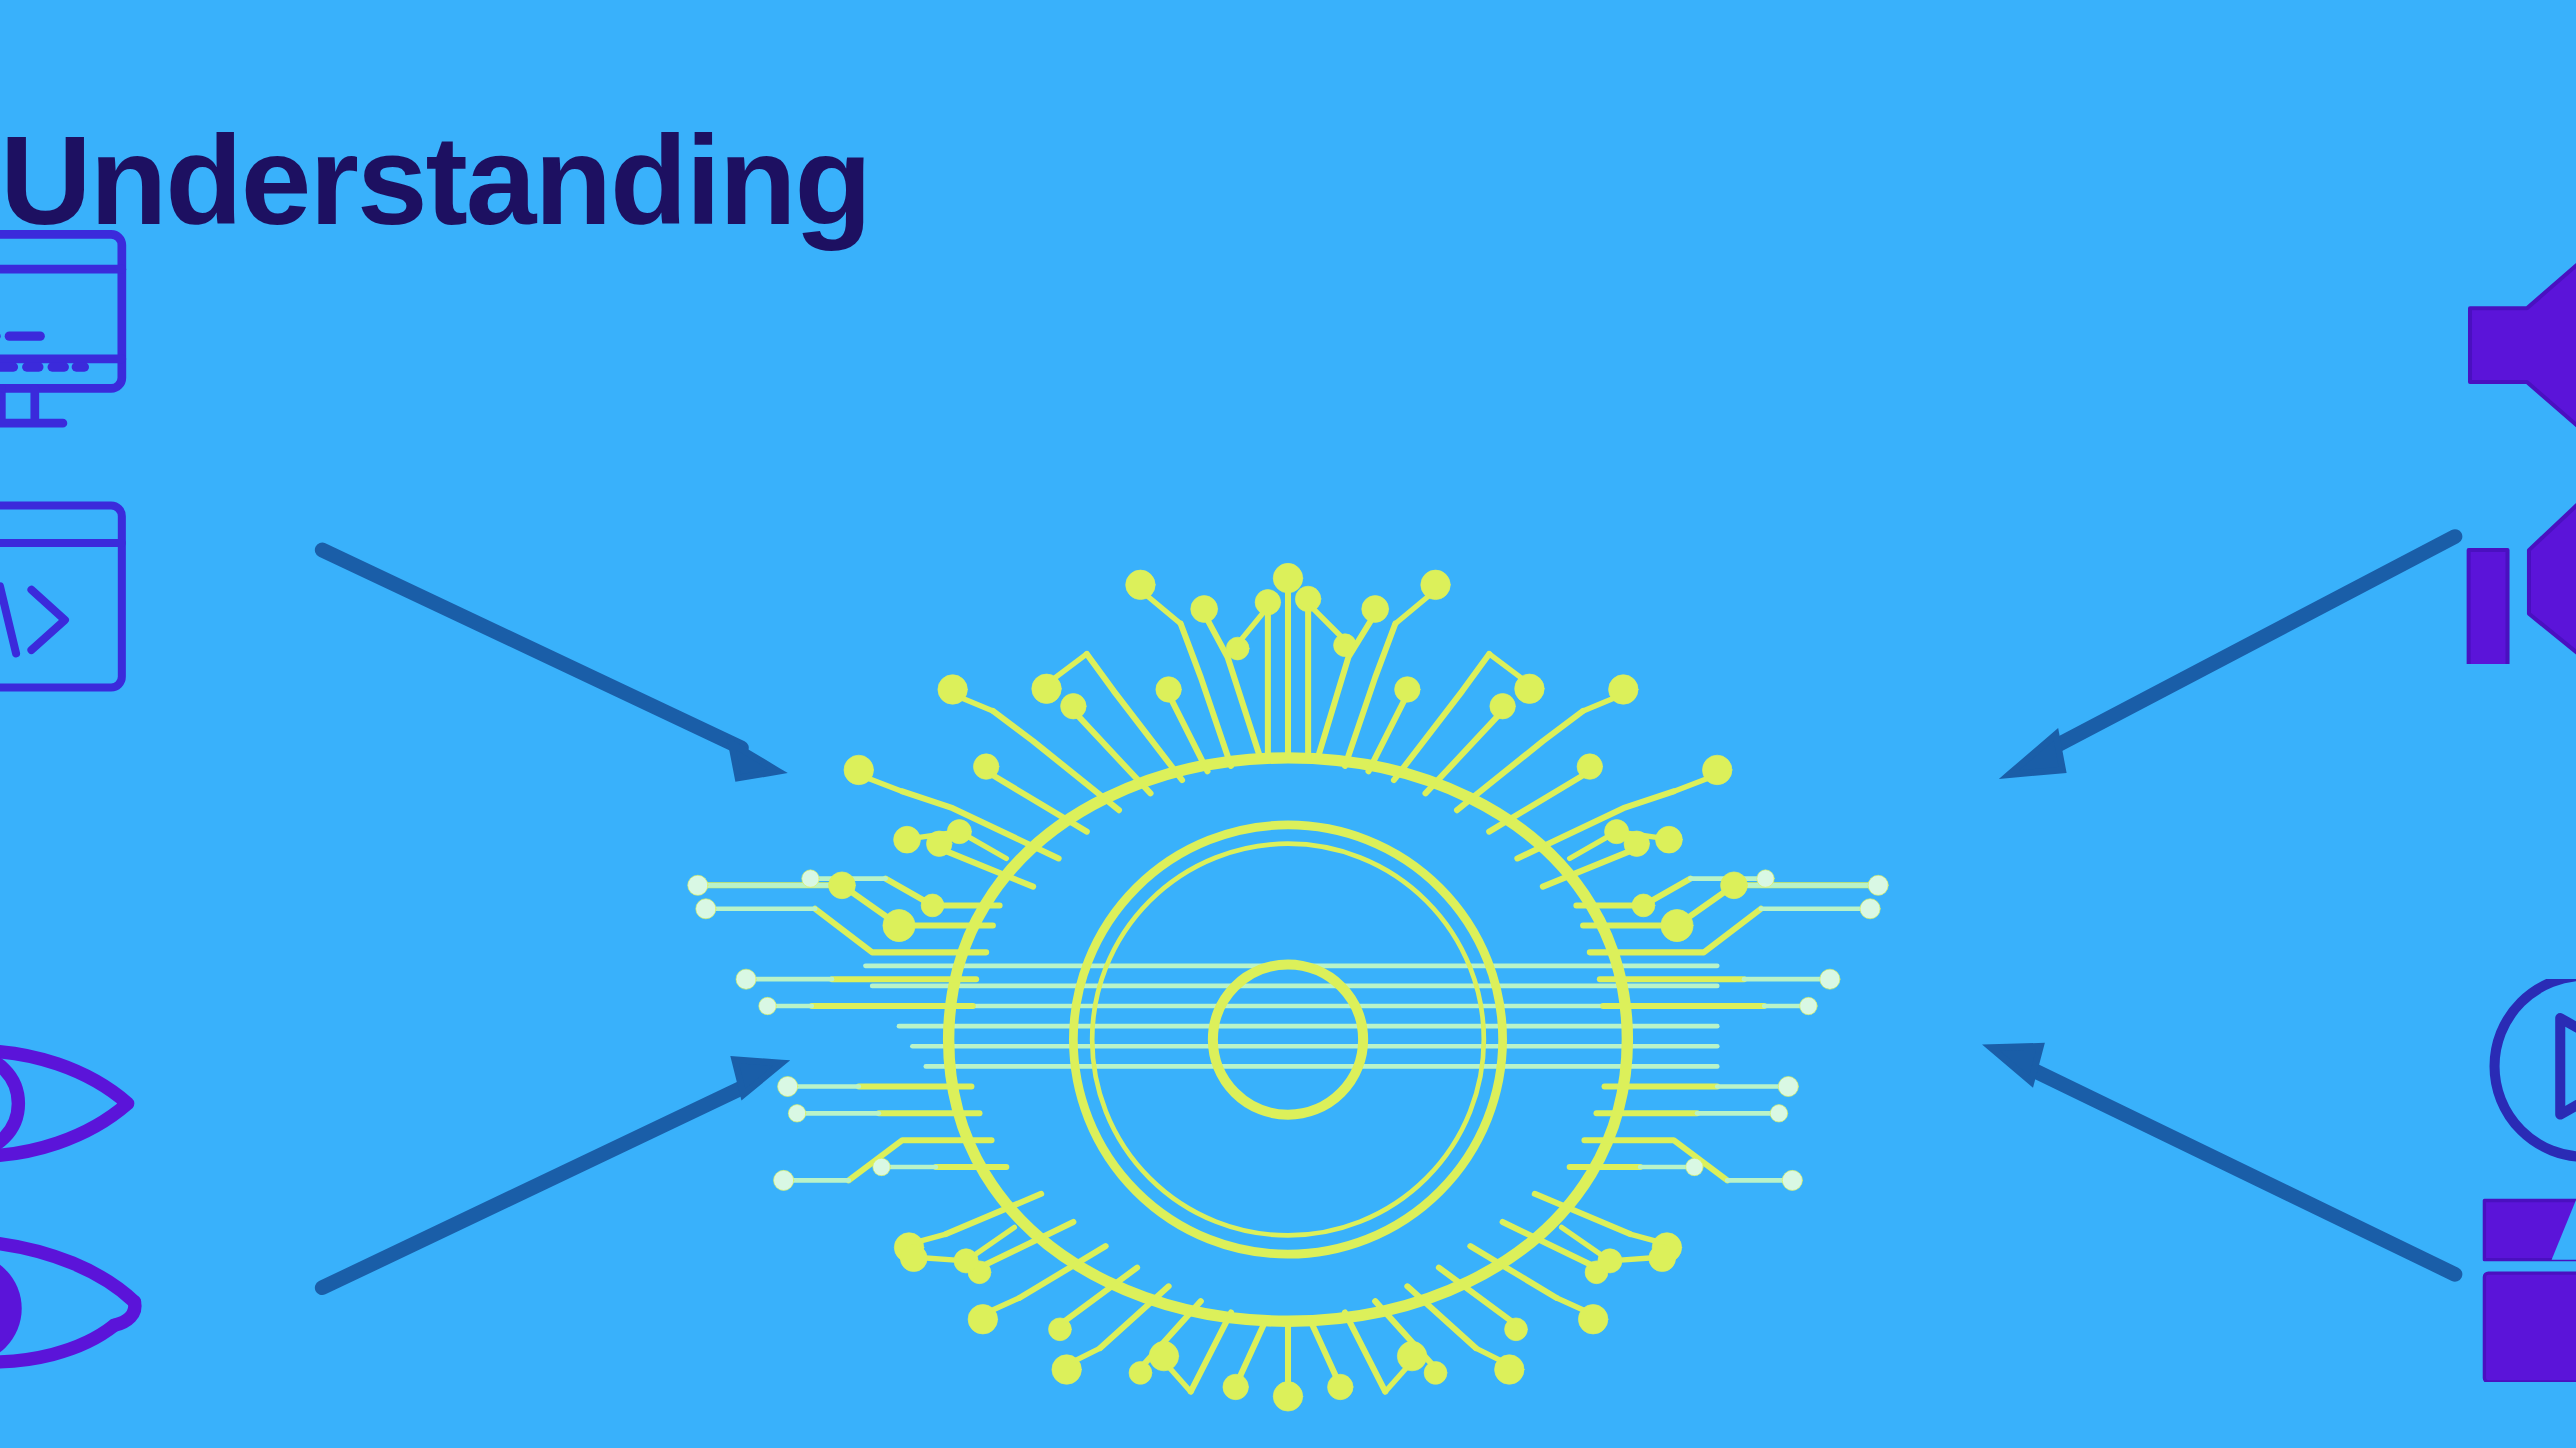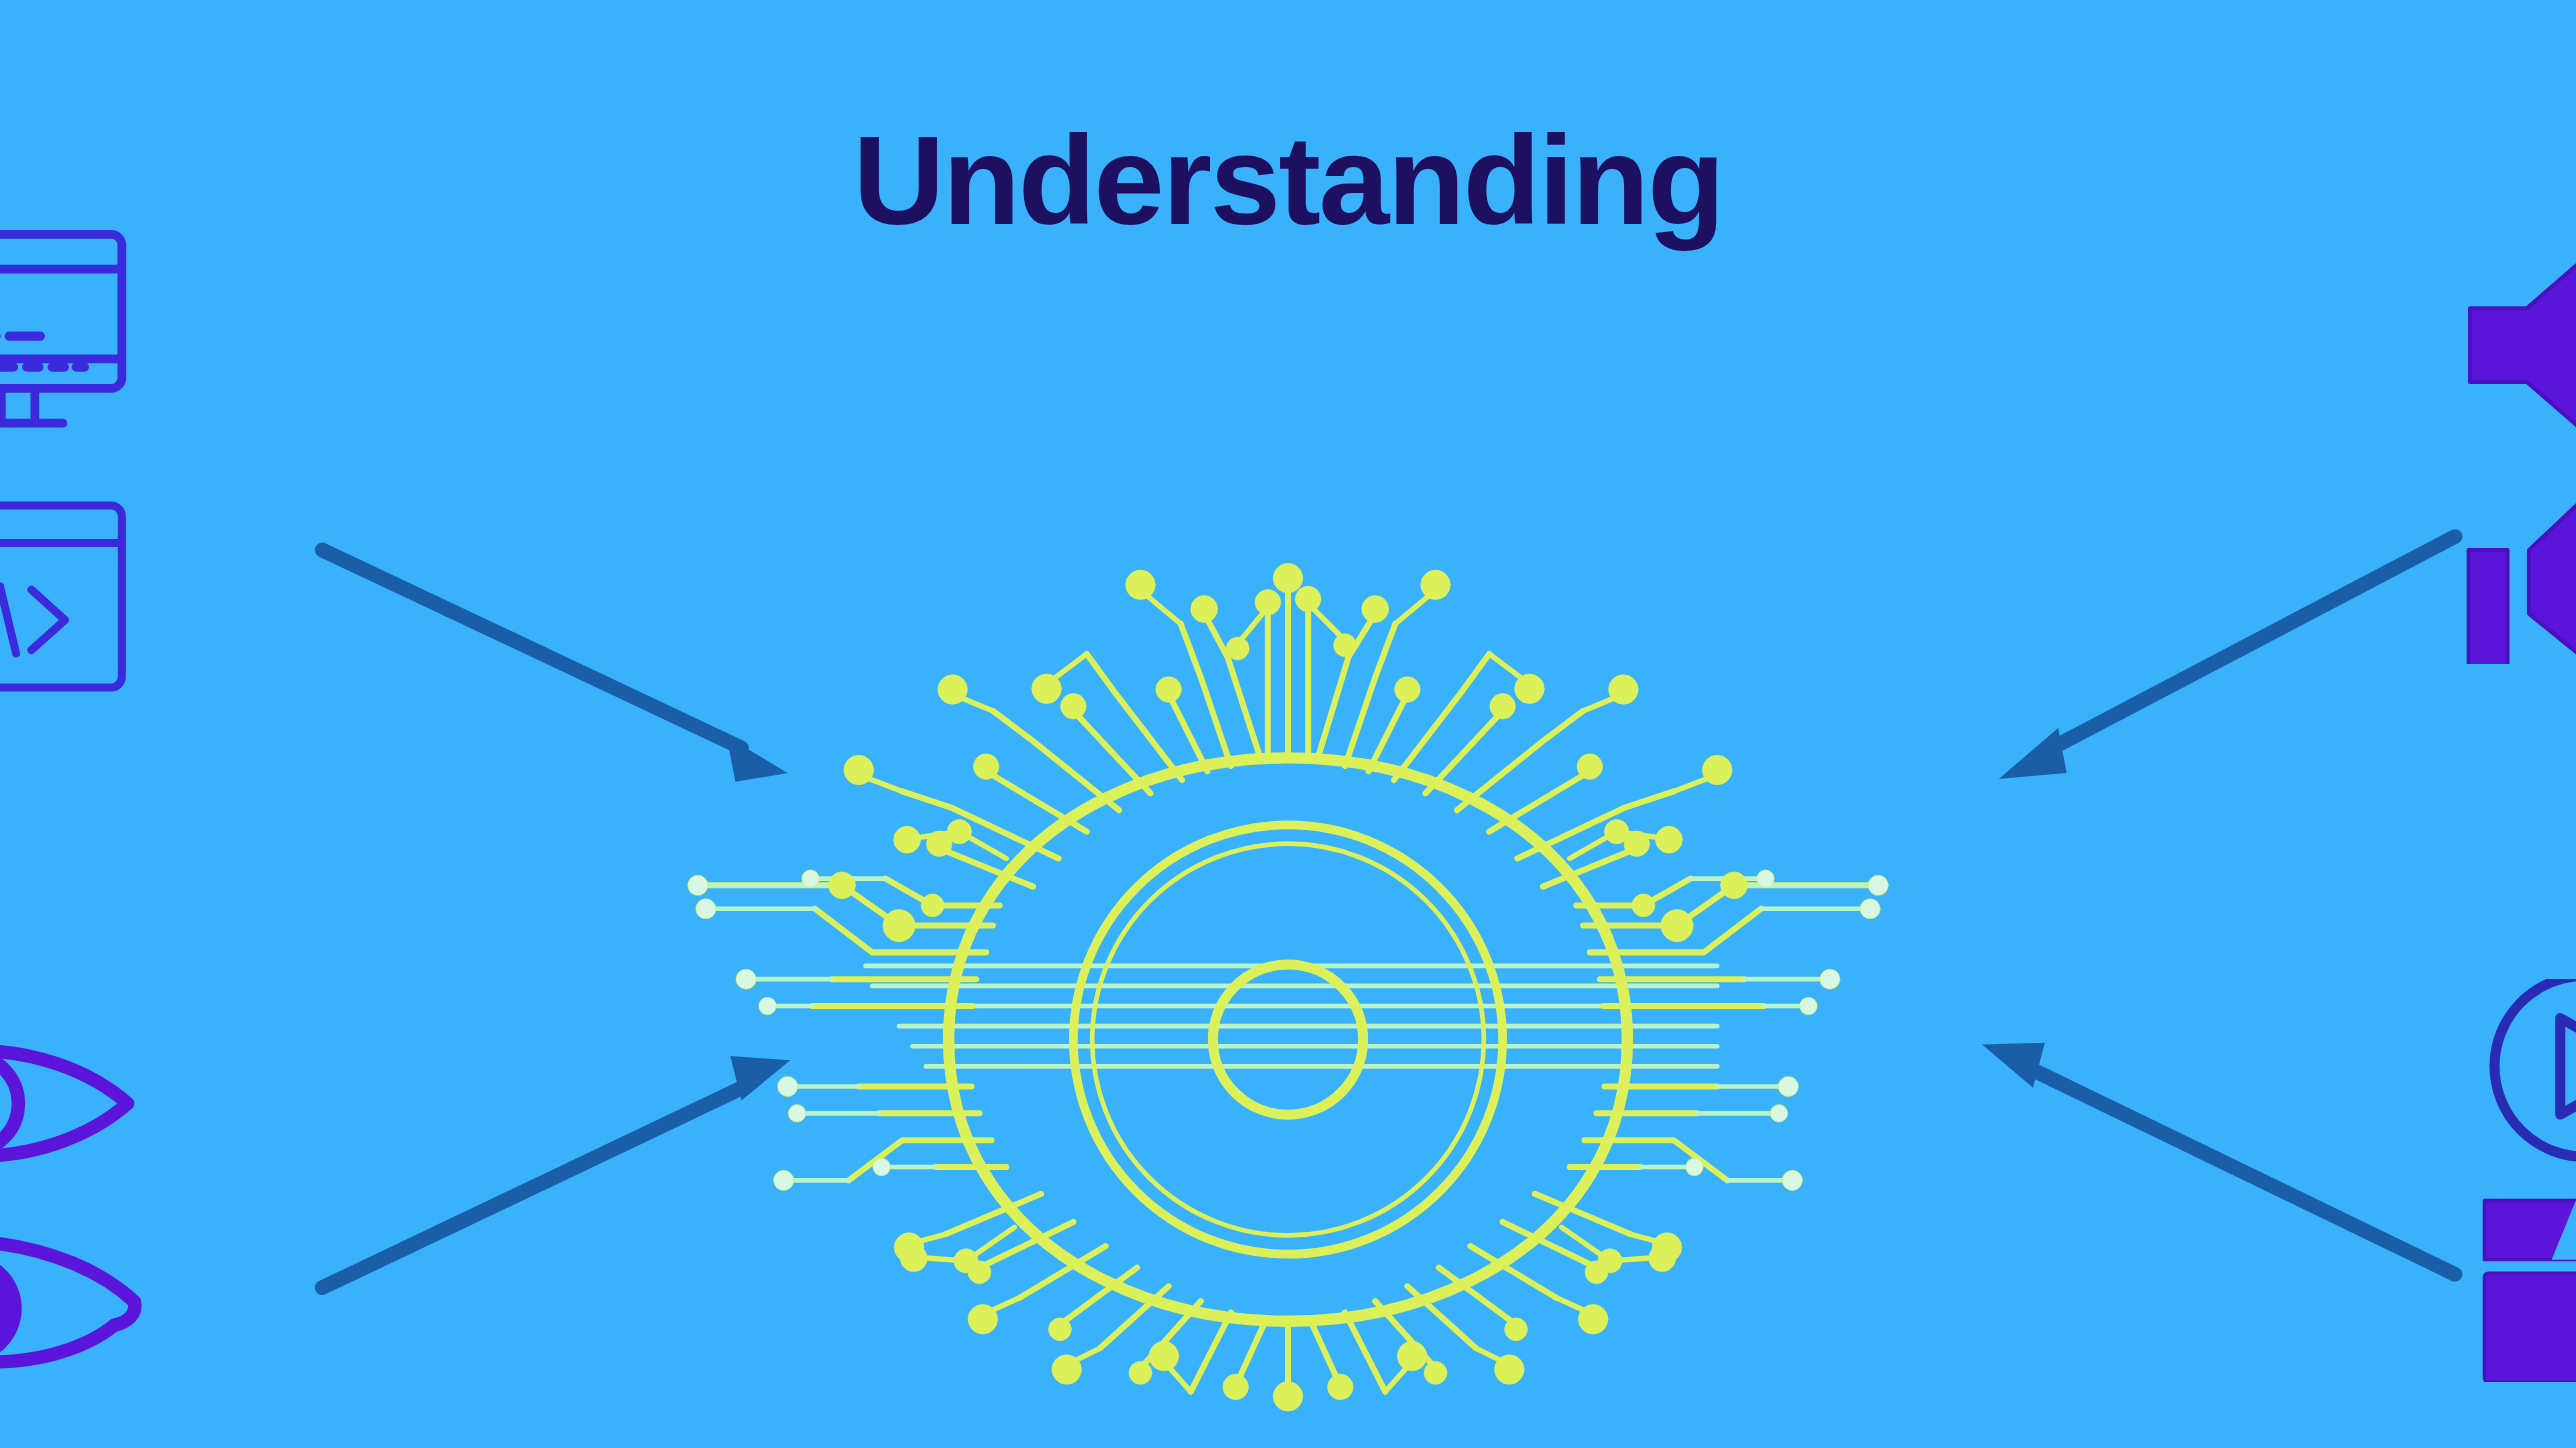--- a/index.html
+++ b/index.html
@@ -20,21 +20,20 @@
     position: absolute;
     inset: 0;
     background: #39b1fb;
   }
   
   #title-block {
     position: absolute;
     left: 0;
     right: 0;
     top: 115px;
-    text-align: center;
     pointer-events: none;
   }
   .title-line {
     display: block;
     color: #1d1061;
     font-family: "Liberation Sans", sans-serif;
     font-weight: 700;
     font-size: 127px;
     line-height: 1.03;
     letter-spacing: -2px;

